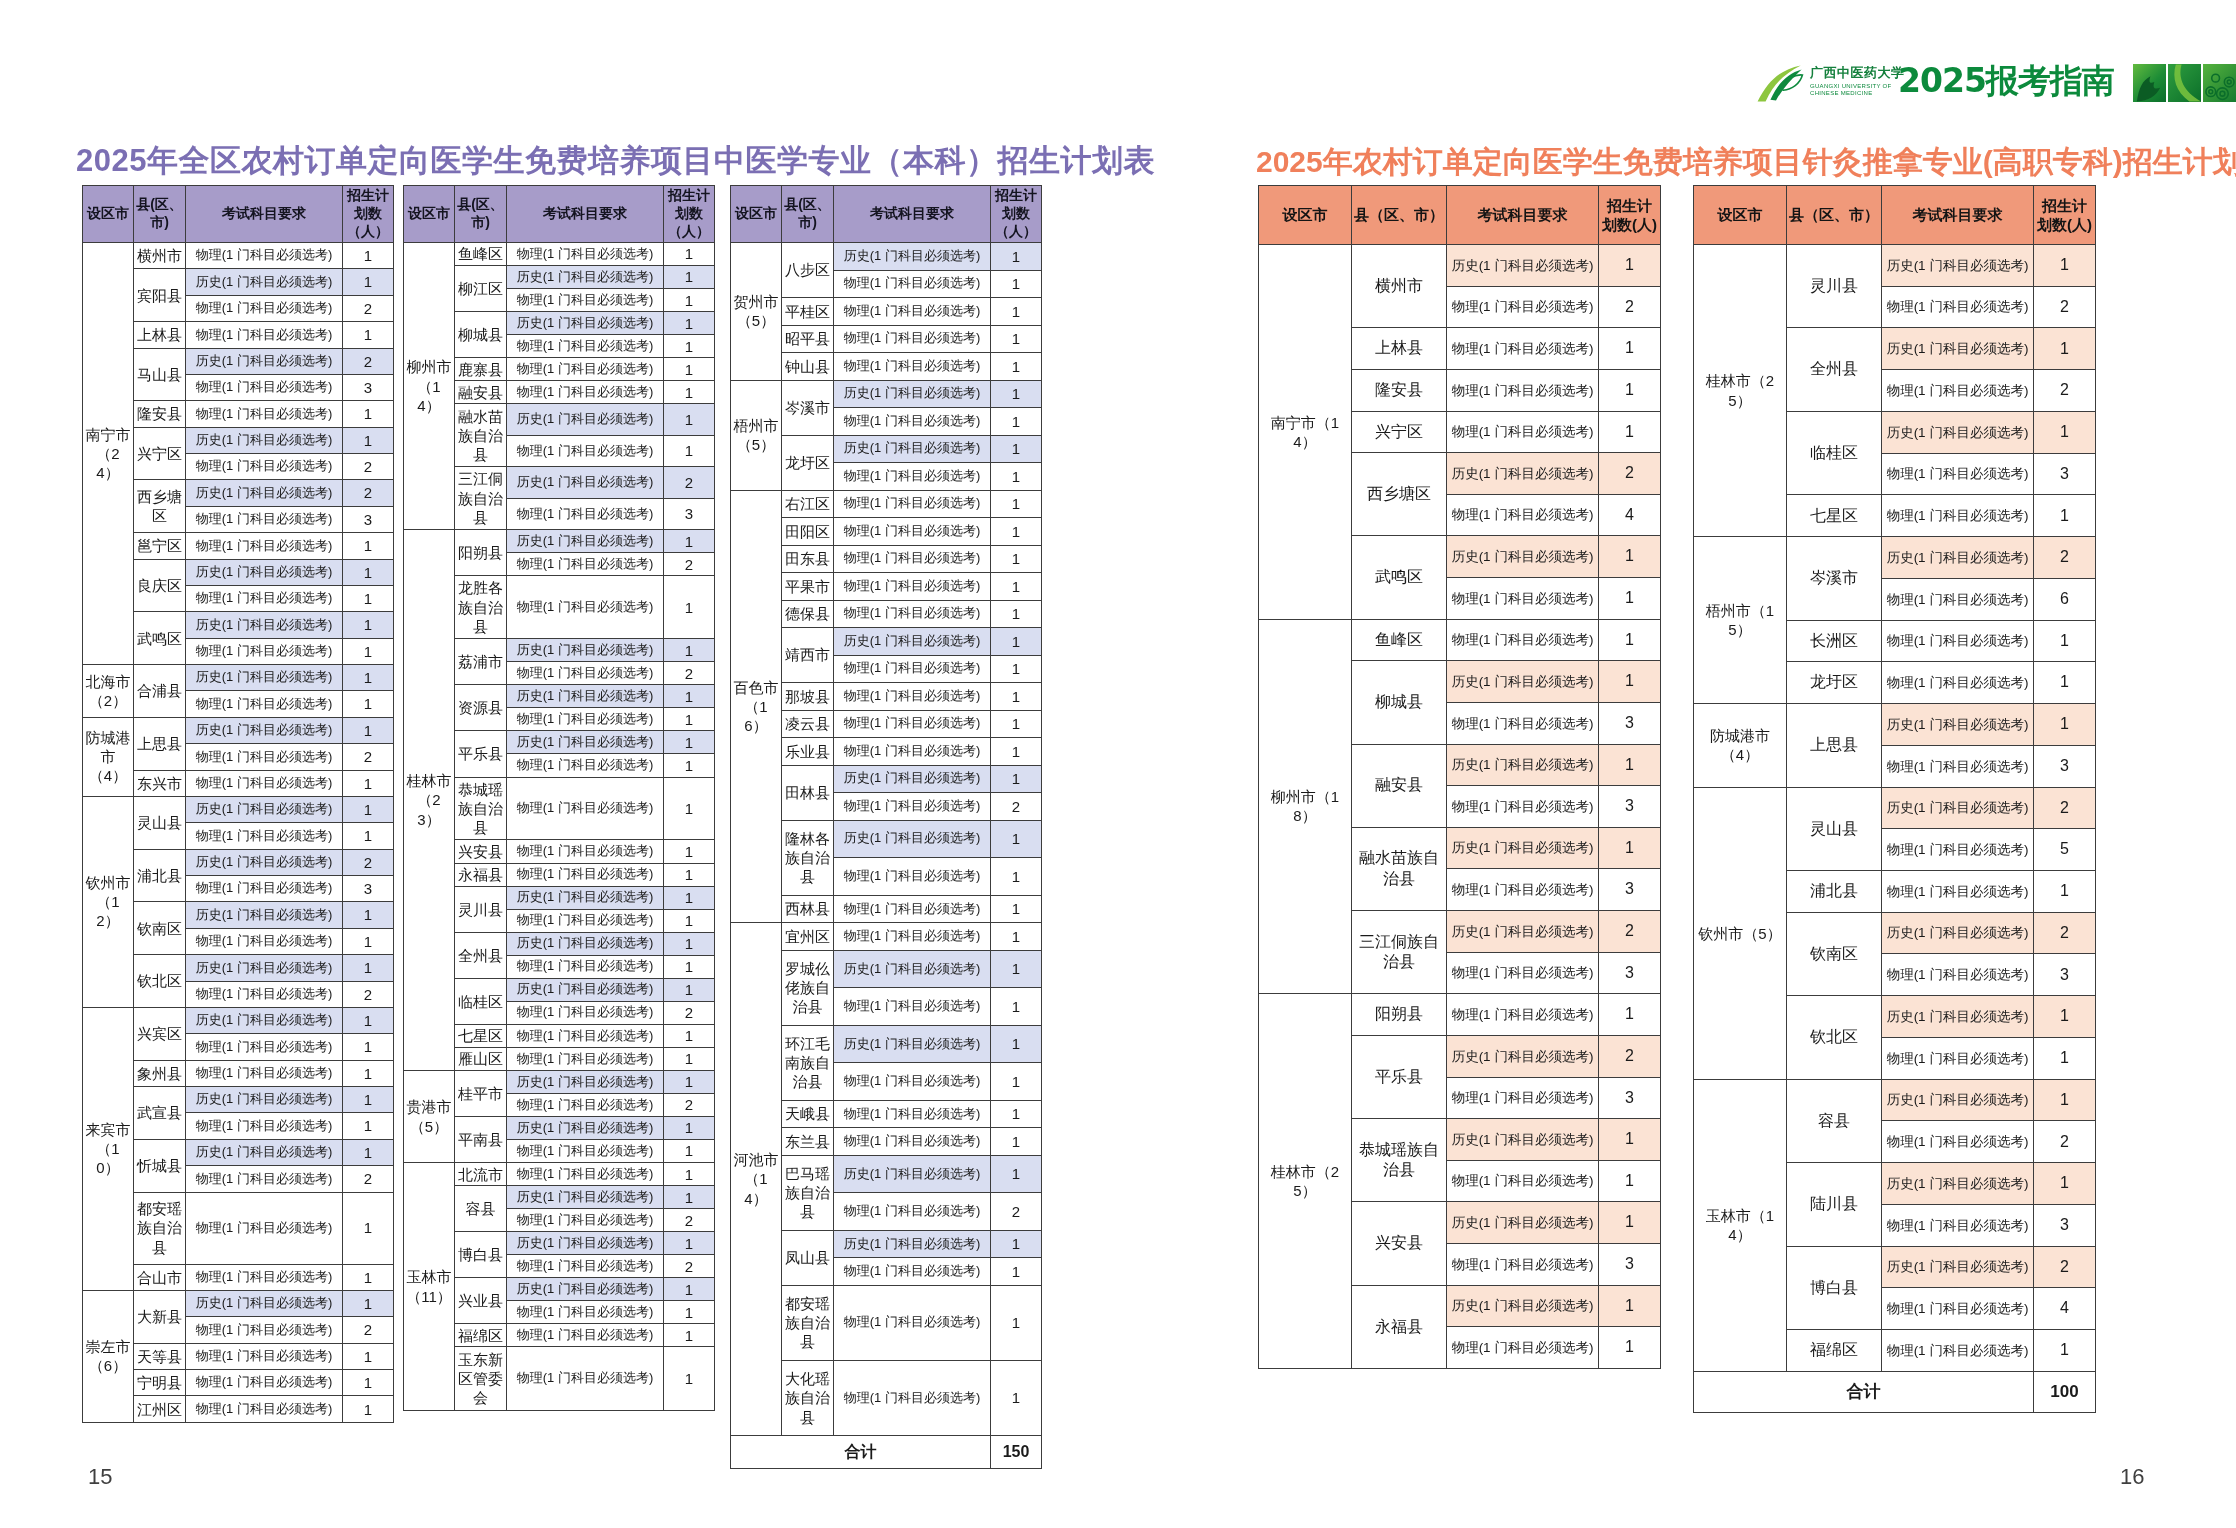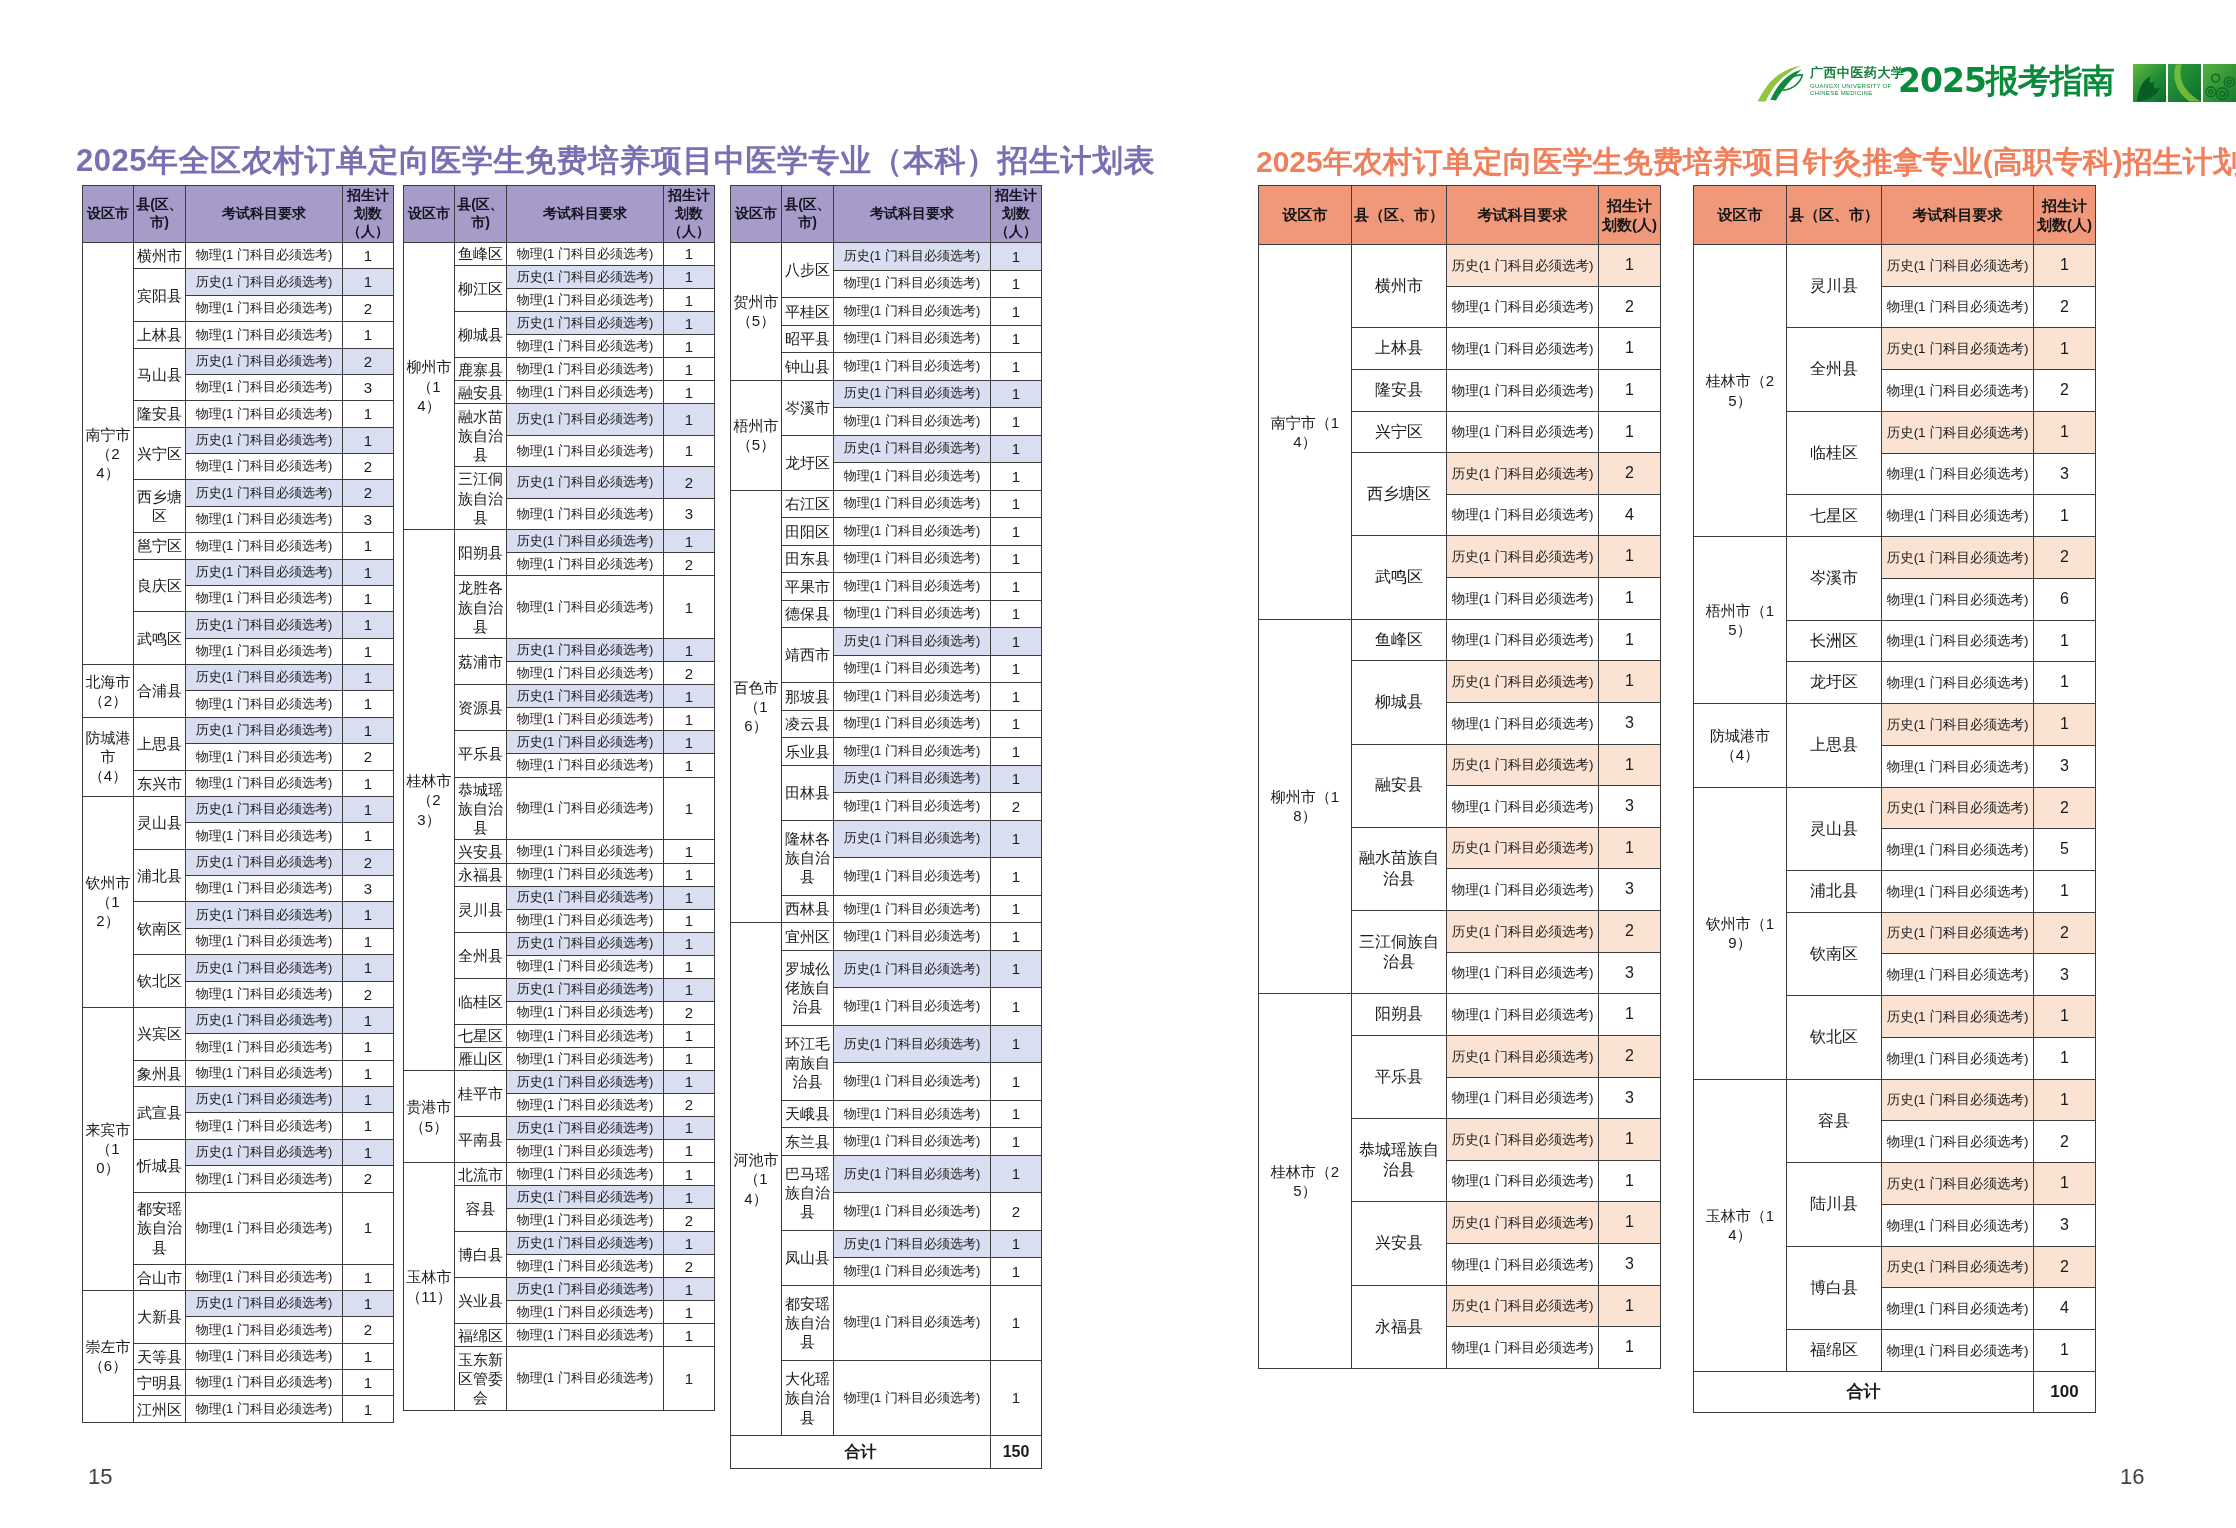--- a/index.html
+++ b/index.html
@@ -973,21 +973,21 @@
         <td class="city" rowspan="2">防城港市（4）</td>
         <td class="county" rowspan="2">上思县</td>
         <td class="subj">历史(1 门科目必须选考)</td>
         <td class="num">1</td>
       </tr>
       <tr>
         <td class="subj">物理(1 门科目必须选考)</td>
         <td class="num">3</td>
       </tr>
       <tr class="hist">
-        <td class="city" rowspan="7">钦州市（19）</td>
+        <td class="city" rowspan="7">钦州市（5）</td>
         <td class="county" rowspan="2">灵山县</td>
         <td class="subj">历史(1 门科目必须选考)</td>
         <td class="num">2</td>
       </tr>
       <tr>
         <td class="subj">物理(1 门科目必须选考)</td>
         <td class="num">5</td>
       </tr>
       <tr>
         <td class="county">浦北县</td>

